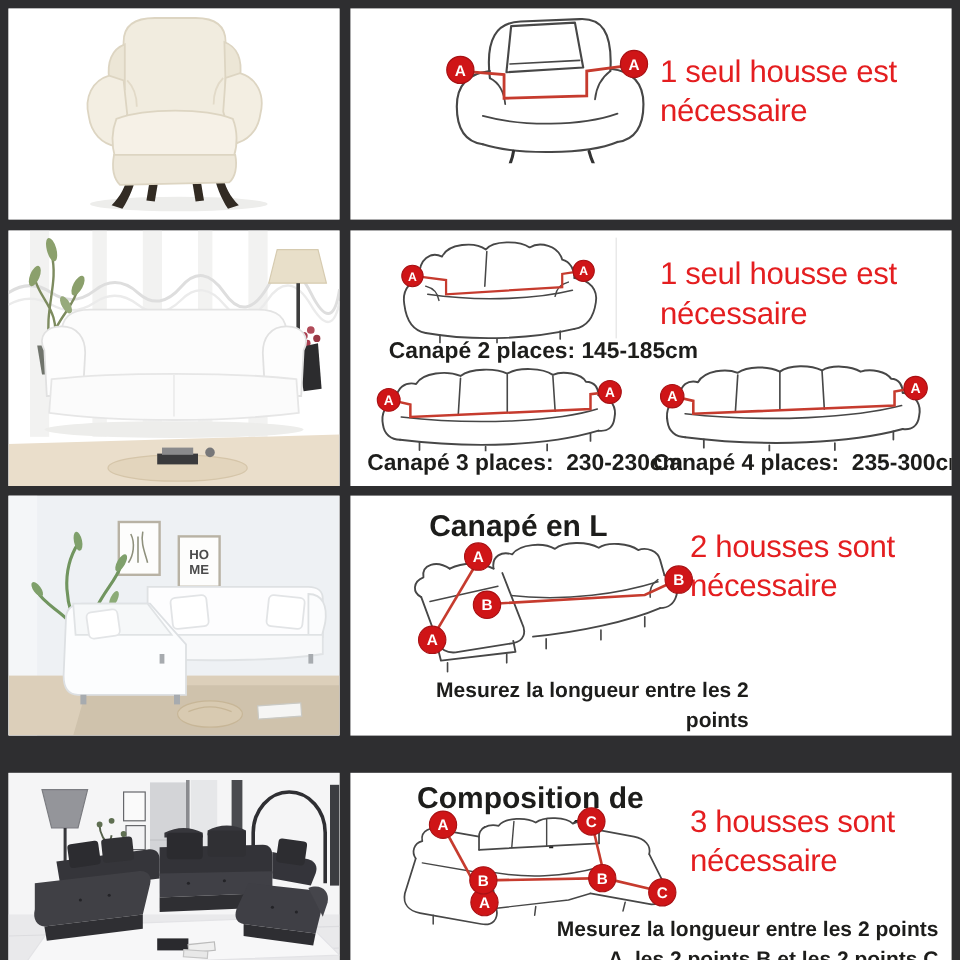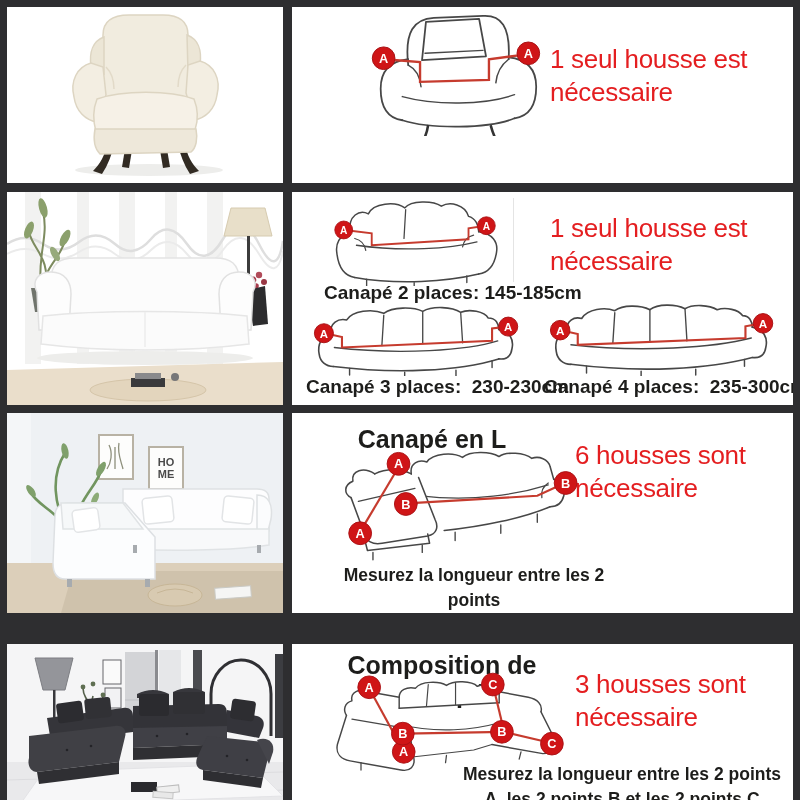--- a/index.html
+++ b/index.html
@@ -10,21 +10,21 @@
   .photo{left:0;width:276px;text-align:center;}
   .content{left:285px;width:501px;}
   .photo svg,.content svg{display:block;}
   .abs{position:absolute;}
   .headline{position:absolute;color:#e41e20;font-weight:normal;font-size:26px;line-height:33px;
             text-align:left;letter-spacing:-0.3px;}
   .cap{position:absolute;color:#1d1d1b;font-weight:bold;white-space:pre;}
   .cap20{font-size:20px;}
   .cap19{font-size:19px;}
   .title{position:absolute;color:#1d1d1b;font-weight:bold;font-size:25px;text-align:center;}
-  .measure{position:absolute;color:#1d1d1b;font-weight:bold;font-size:17.5px;line-height:25px;text-align:center;}
+  .measure{position:absolute;color:#1d1d1b;font-weight:bold;font-size:17.5px;line-height:25px;text-align:right;}
   .vdivider{position:absolute;width:1px;background:#e4e4e4;}
 </style>
 </head>
 <body>
 
 <div class="page">
 
   <section class="row" style="top:7px;height:176px;">
     <div class="panel photo">
       <svg viewBox="0 0 276 176" width="276" height="176">
@@ -229,21 +229,21 @@
           <rect x="138" y="166" width="5" height="8" fill="#a7abaf"></rect>
         <rect x="126" y="132" width="4" height="8" fill="#a7abaf"></rect>
           <rect x="250" y="132" width="4" height="8" fill="#a7abaf"></rect>
         <ellipse cx="168" cy="182" rx="27" ry="11" fill="#d8cab1" stroke="#c7b697"></ellipse>
         <path d="M150,180 Q168,172 186,180" fill="none" stroke="#c7b697"></path>
         <rect x="208" y="174" width="36" height="11" fill="#f5f5f4" stroke="#c9c9c4" transform="rotate(-4 226 179)"></rect>
       </svg>
     </div>
     <div class="panel content">
       <div class="title" style="left:30px;top:12px;width:220px;">Canapé en L</div>
-      <div class="headline" style="left:283px;top:26px;width:214px;">6 housses sont nécessaire</div>
+      <div class="headline" style="left:283px;top:26px;width:214px;">2 housses sont nécessaire</div>
       <svg class="abs" style="left:4px;top:28px;" viewBox="0 0 300 138" width="300" height="126">
         <g stroke="#474747" stroke-width="1.7" fill="none" stroke-linecap="round" stroke-linejoin="round">
           <path d="M112,36 C110,24 120,20 129,23 C136,13 158,12 168,18 C176,11 198,11 208,17 C216,11 236,13 244,19 C252,16 262,20 264,28 L268,42" fill="#ffffff"></path>
           <path d="M268,42 C278,44 281,52 279,60 C277,68 271,72 264,72"></path>
           <path d="M148,98 C190,94 236,84 264,72"></path>
           <path d="M262,46 C256,50 254,56 255,62" stroke-width="1.4"></path>
           <path d="M122,60 C180,67 230,58 262,48" stroke-width="1.4"></path>
           <path d="M160,100 l0,9 M210,92 l0,9 M250,80 l0,9" stroke-width="1.5"></path>
           <path d="M72,36 C60,28 46,32 48,44 C38,48 38,58 46,62" fill="#ffffff"></path>
           <path d="M72,36 C84,30 100,30 112,36"></path>

